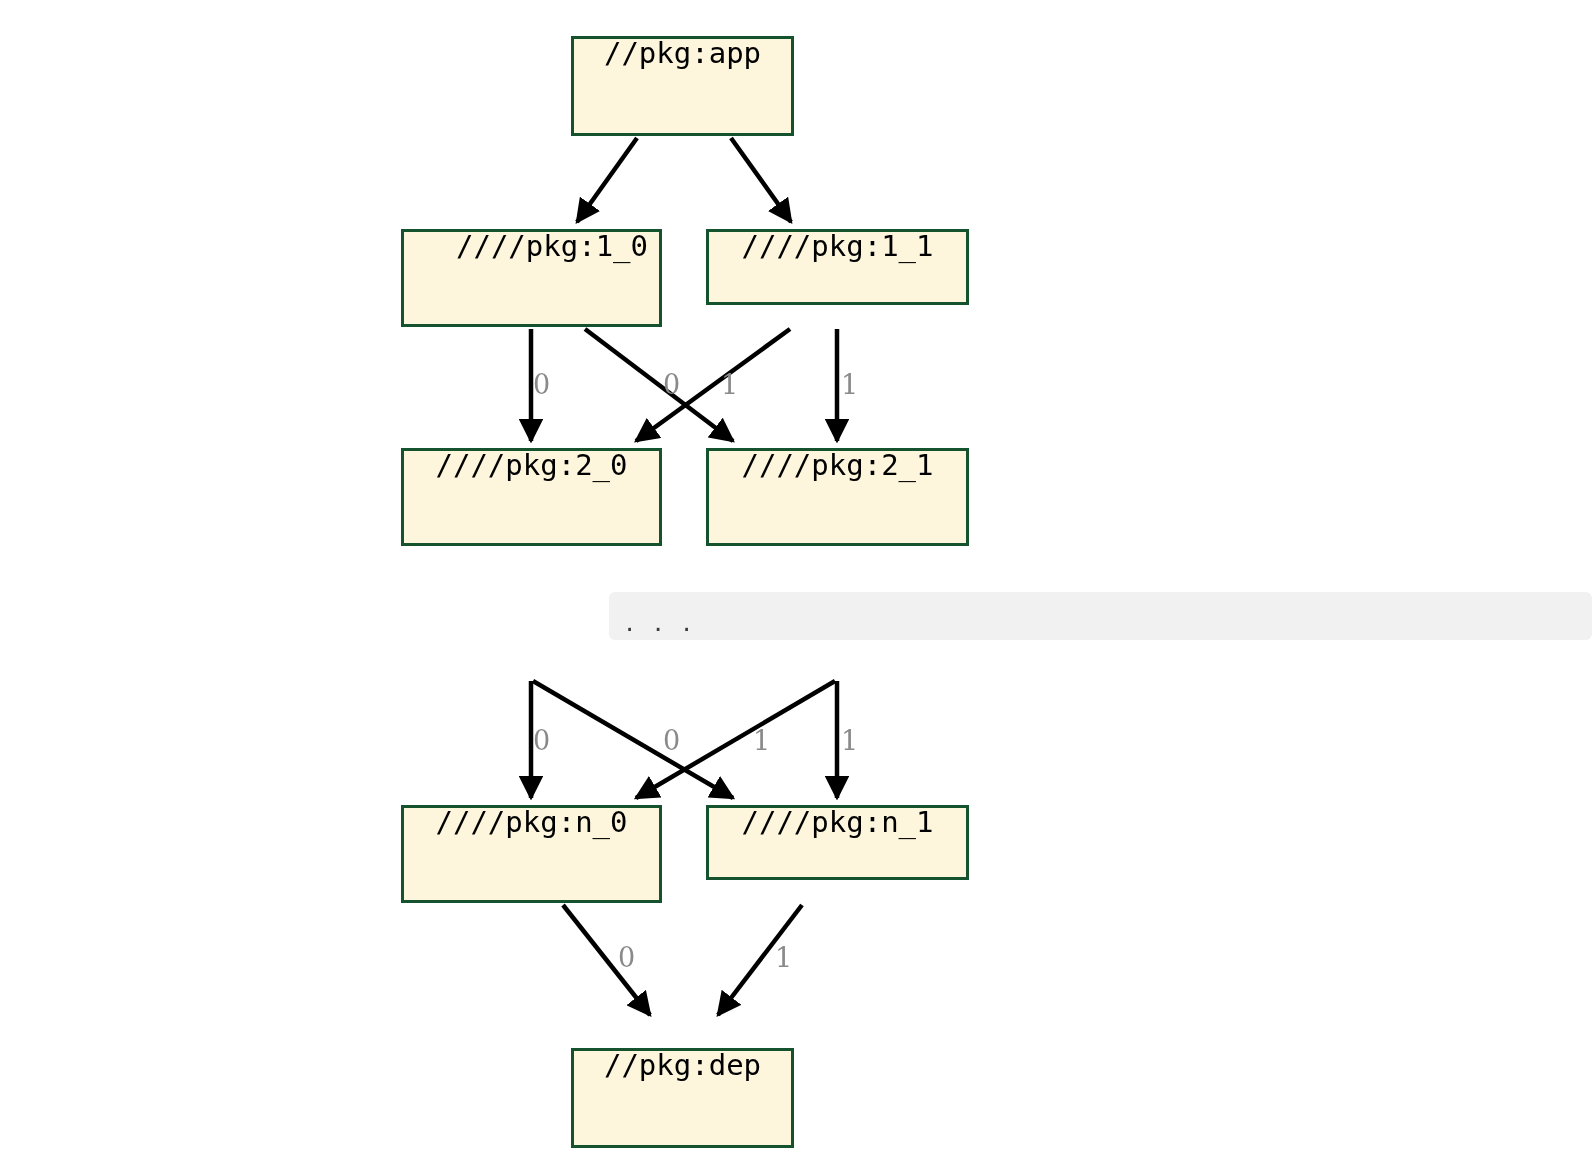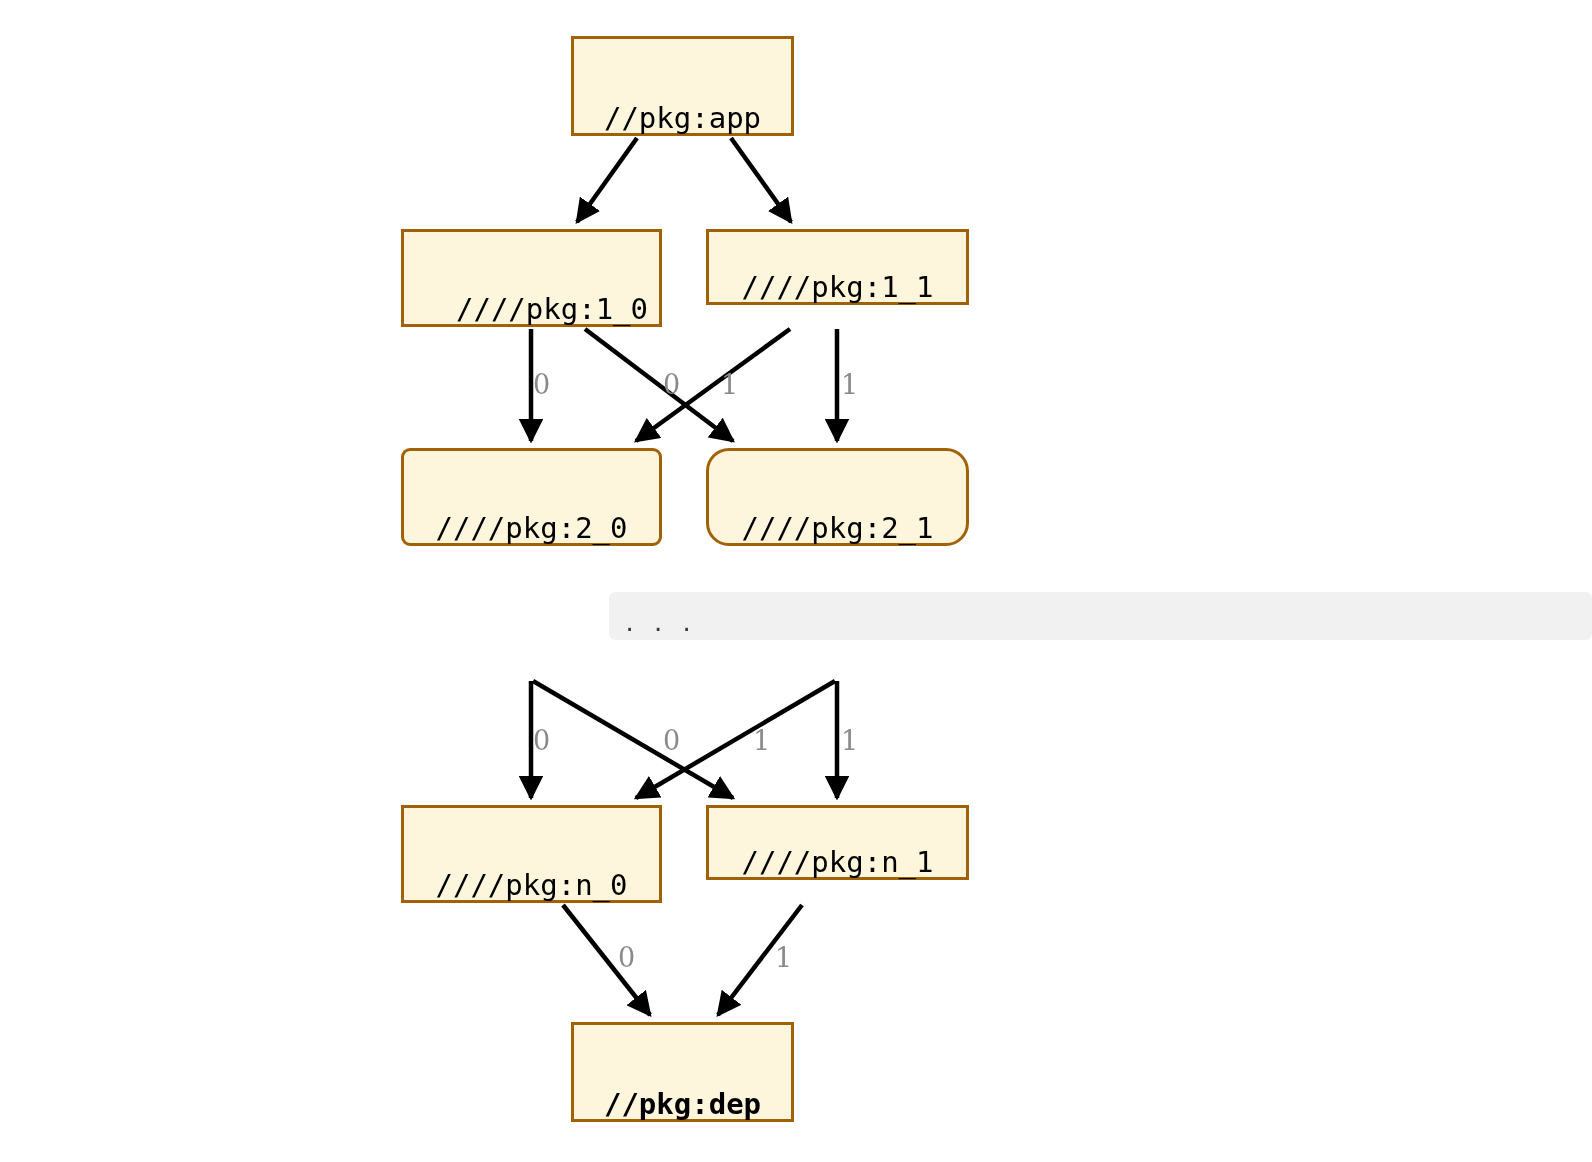--- a/index.html
+++ b/index.html
@@ -29,23 +29,23 @@
     top: 0;
     width: 1592px;
     height: 1162px;
     overflow: visible;
   }
 
   .node-box {
     position: absolute;
     box-sizing: border-box;
     background: #fdf6dc;
-    border: 3px solid #a16207;
+    border: 3px solid #14532d;
     display: flex;
-    align-items: flex-end;
+    align-items: flex-start;
     justify-content: center;
   }
   .node-label {
     font-family: "DejaVu Sans Mono", "Liberation Mono", monospace;
     font-size: 29px;
     color: #000000;
     letter-spacing: 0px;
     white-space: pre;
     line-height: 1;
   }
@@ -120,37 +120,37 @@
   </div>
 
   <div class="node-box" style="left:401px; top:229px; width:261px; height:98px;padding-left:41px;">
     <span class="node-label">////pkg:1_0</span>
   </div>
 
   <div class="node-box" style="left:706px; top:229px; width:263px; height:76px;">
     <span class="node-label">////pkg:1_1</span>
   </div>
 
-  <div class="node-box" style="left:401px; top:448px; width:261px; height:98px;border-radius:9px;">
+  <div class="node-box" style="left:401px; top:448px; width:261px; height:98px;">
     <span class="node-label">////pkg:2_0</span>
   </div>
 
-  <div class="node-box" style="left:706px; top:448px; width:263px; height:98px;border-radius:23px;">
+  <div class="node-box" style="left:706px; top:448px; width:263px; height:98px;">
     <span class="node-label">////pkg:2_1</span>
   </div>
 
   <div class="node-box" style="left:401px; top:805px; width:261px; height:98px;">
     <span class="node-label">////pkg:n_0</span>
   </div>
 
   <div class="node-box" style="left:706px; top:805px; width:263px; height:75px;">
     <span class="node-label">////pkg:n_1</span>
   </div>
 
-  <div class="node-box" style="left:571px; top:1022px; width:223px; height:100px;font-weight:bold;">
+  <div class="node-box" style="left:571px; top:1048px; width:223px; height:100px;">
     <span class="node-label">//pkg:dep</span>
   </div>
 
   <span class="edge-label" style="left:533px; top:371px;">0</span>
   <span class="edge-label" style="left:663px; top:371px;">0</span>
   <span class="edge-label" style="left:721px; top:371px;">1</span>
   <span class="edge-label" style="left:841px; top:371px;">1</span>
 
   <span class="edge-label" style="left:533px; top:727px;">0</span>
   <span class="edge-label" style="left:663px; top:727px;">0</span>

